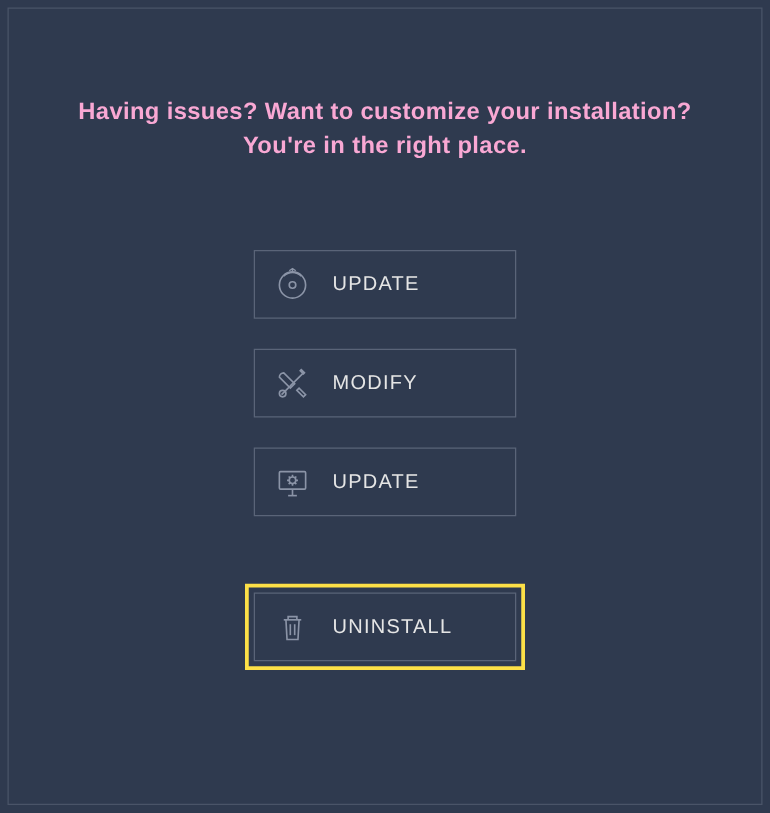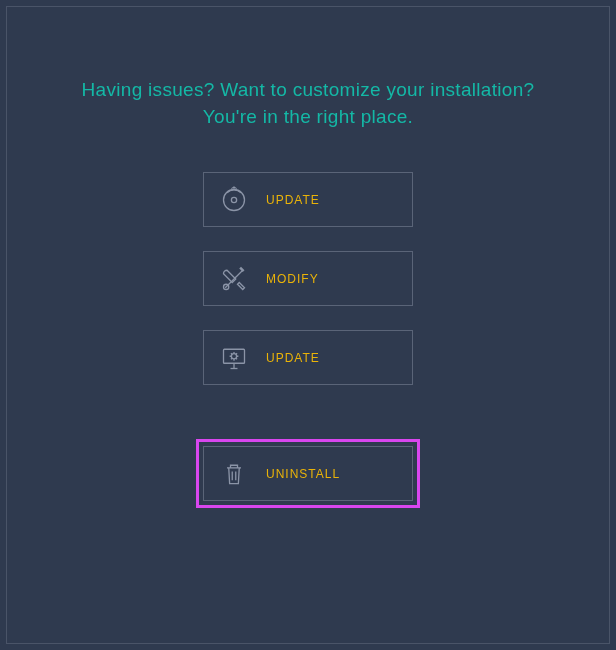--- a/index.html
+++ b/index.html
@@ -24,62 +24,62 @@
       width: 100%;
       height: 100%;
       border: 1px solid #4a5468;
       display: flex;
       flex-direction: column;
       align-items: center;
     }
     .header-text {
       text-align: center;
       font-size: 19px;
-      font-weight: 400;
-      color: #14b8a6;
+      font-weight: 700;
+      color: #f9a8d4;
       line-height: 1.4;
       margin-top: 70px;
-      margin-bottom: 42px;
+      margin-bottom: 70px;
       letter-spacing: 0.3px;
     }
     .buttons {
       display: flex;
       flex-direction: column;
       align-items: center;
       gap: 24px;
     }
     .btn {
       width: 210px;
       height: 55px;
       border: 1px solid #5a6478;
       background: transparent;
       display: flex;
       align-items: center;
       padding-left: 16px;
       cursor: pointer;
-      color: #eab308;
-      font-size: 12px;
+      color: #e5e5e5;
+      font-size: 16px;
       font-weight: 400;
       letter-spacing: 1px;
       font-family: inherit;
     }
     .btn svg {
       width: 28px;
       height: 28px;
       margin-right: 18px;
       flex-shrink: 0;
     }
     .btn-label {
       text-align: left;
     }
     .uninstall-wrap {
       margin-top: 30px;
       position: relative;
       padding: 4px;
-      border: 3px solid #d946ef;
+      border: 3px solid #fde047;
     }
     .uninstall-wrap .btn {
       margin: 0;
     }
     svg {
       stroke: #8b94a7;
       fill: none;
       stroke-width: 1.5;
     }
   </style>

